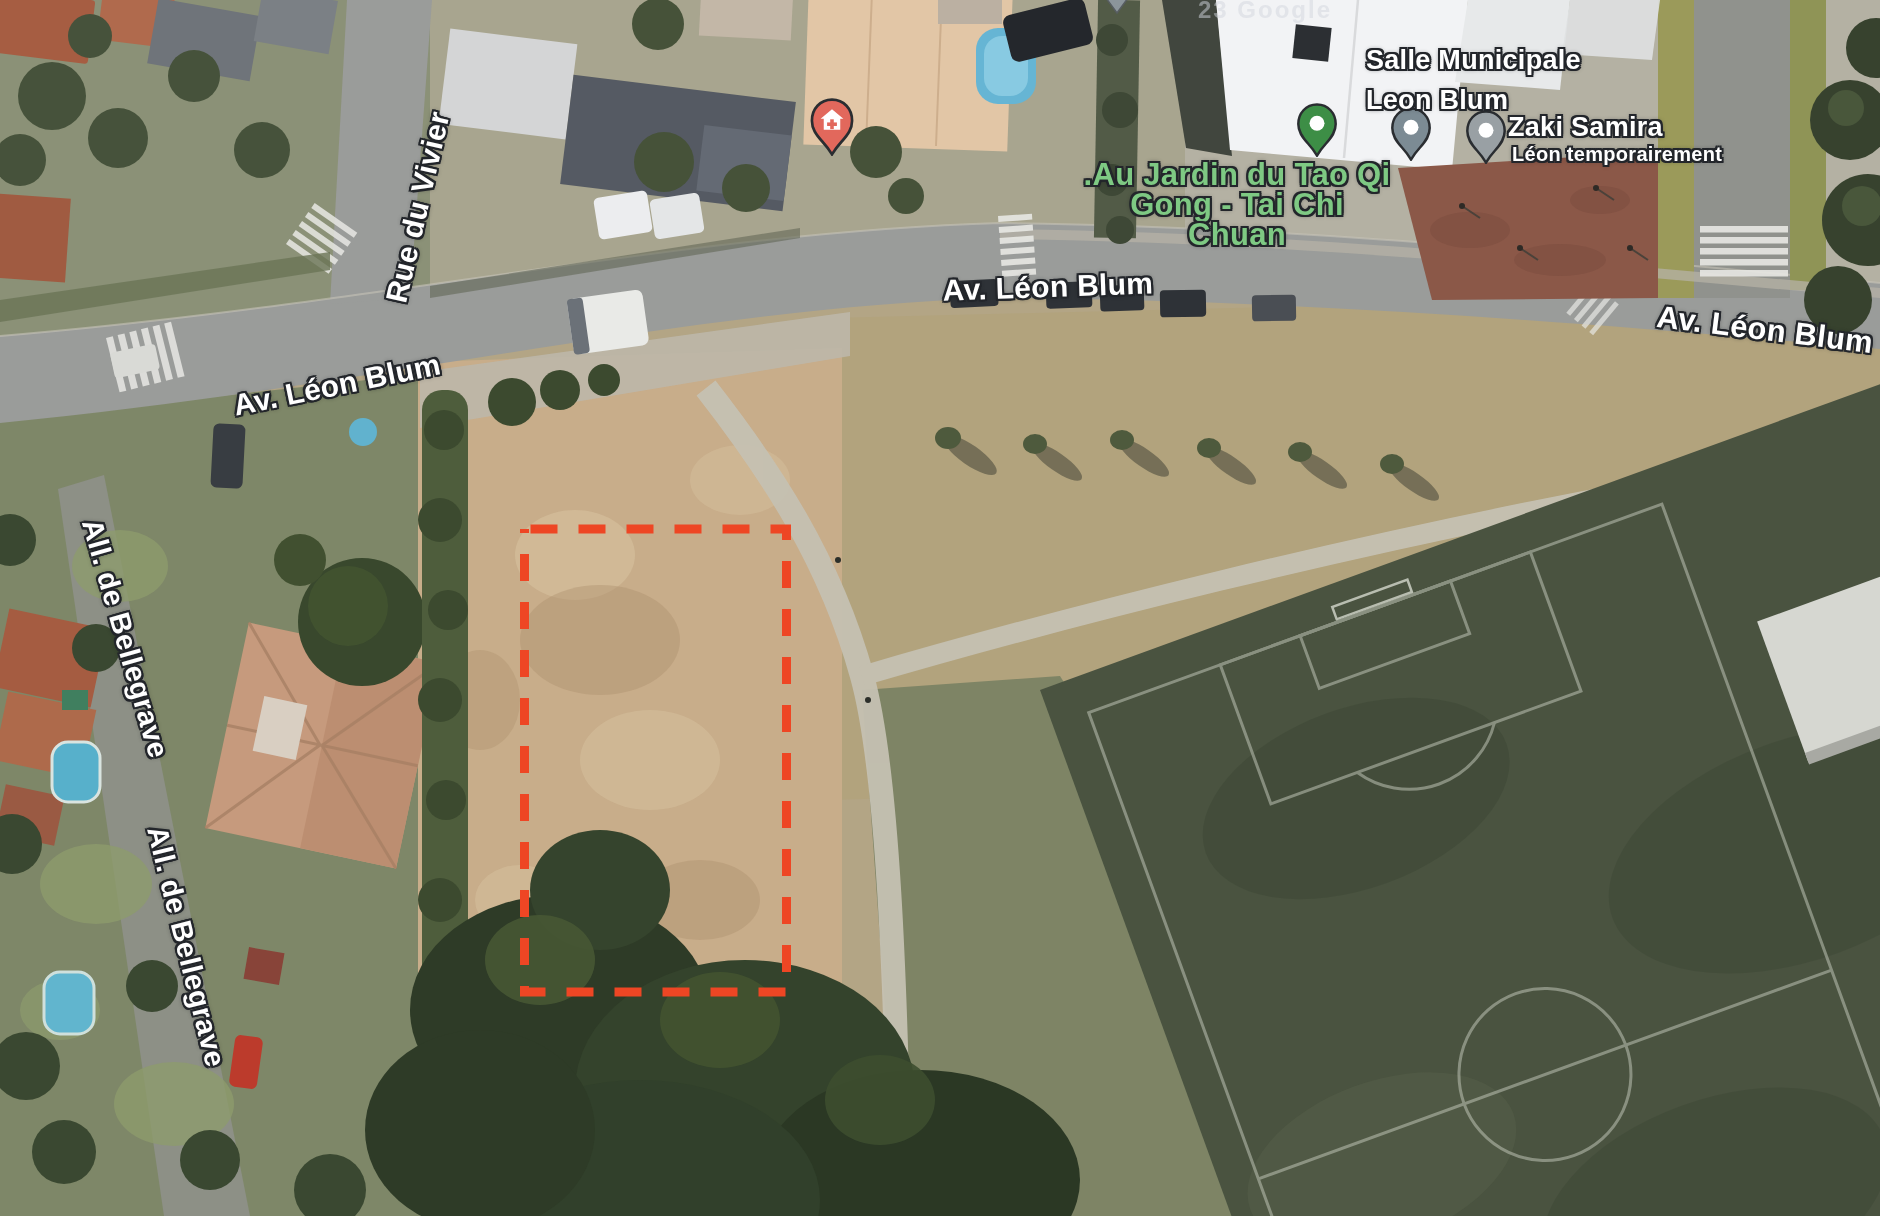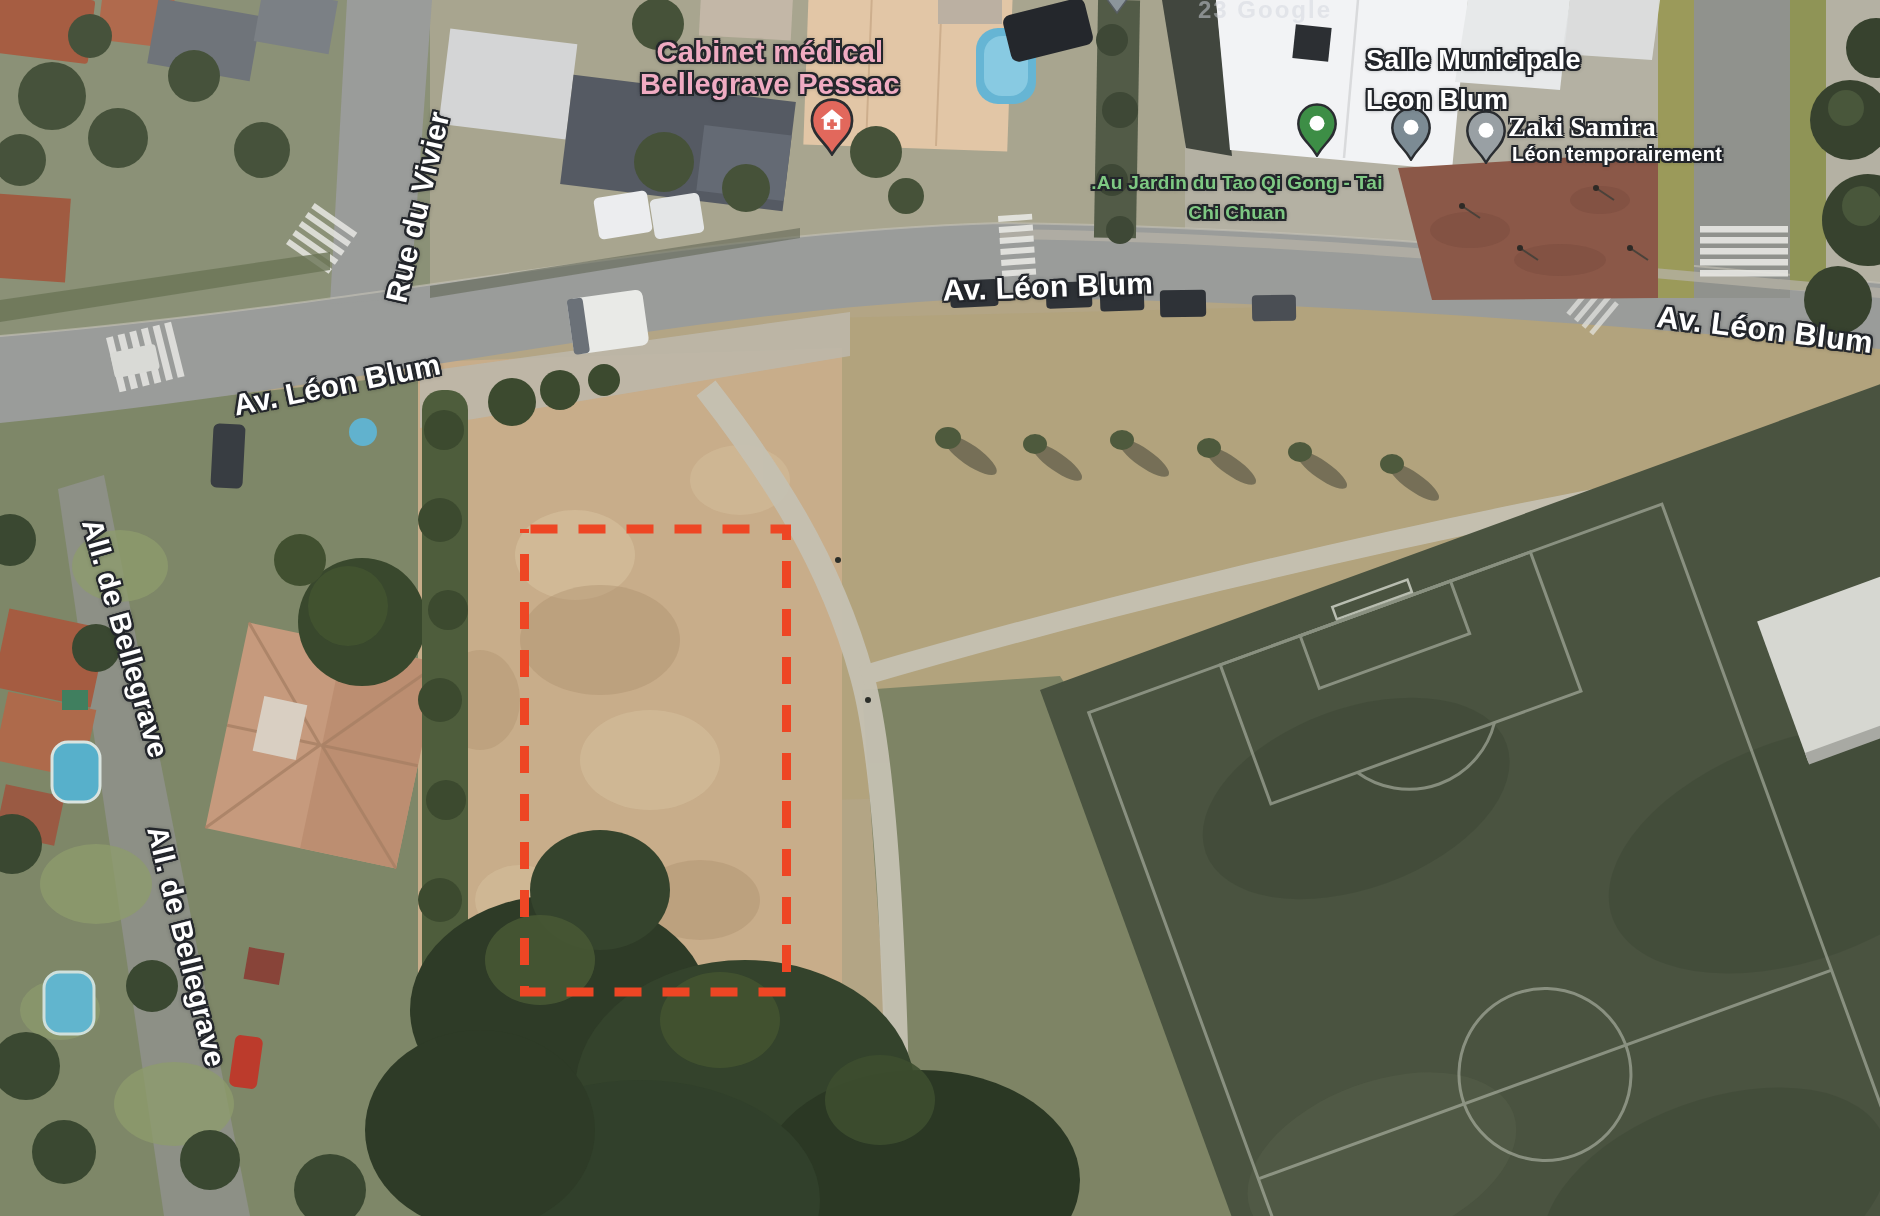--- a/index.html
+++ b/index.html
@@ -350,27 +350,26 @@
       <circle cx="20" cy="19.5" r="7.2" fill="#ffffff"></circle>
     </svg>
   </div>
 
   <div class="pin" style="left:1102px;top:-2px;">
     <svg width="30" height="16" viewBox="0 0 30 16">
       <path d="M4 0 H26 L15 15 Z" fill="#8b959b" stroke="#575d61" stroke-width="1.5"></path>
     </svg>
   </div>
 
-  <div class="maplabel wrap pink" style="left:600px;top:36px;width:340px;font-size:29px;line-height:32px;">Cabinet médical Bellegrave Pessac</div>
-
-  <div class="maplabel wrap green" style="left:1081px;top:160px;width:312px;font-size:19px;line-height:30px;margin-top:8px;">.Au Jardin du Tao Qi Gong - Tai Chi Chuan</div>
+
+  <div class="maplabel wrap green" style="left:1081px;top:160px;width:312px;font-size:31px;line-height:30px;">.Au Jardin du Tao Qi Gong - Tai Chi Chuan</div>
 
   <div class="maplabel" style="left:1366px;top:40px;width:232px;font-size:27px;line-height:40px;white-space:normal;text-align:left;">Salle Municipale Leon Blum</div>
 
-  <div class="maplabel" style="left:1508px;top:112px;font-size:27px;font-family:Liberation Serif, serif;">Zaki Samira</div>
+  <div class="maplabel" style="left:1508px;top:112px;font-size:27px;">Zaki Samira</div>
 
   <div class="maplabel" style="left:1512px;top:143px;font-size:20px;">Léon temporairement</div>
 
   <div class="maplabel" style="left:938px;top:270px;width:220px;text-align:center;font-size:30px;transform:rotate(-2deg);">Av. Léon Blum</div>
 
   <div class="maplabel" style="left:217px;top:368px;width:240px;text-align:center;font-size:30px;transform:rotate(-11.5deg);">Av. Léon Blum</div>
 
   <div class="maplabel" style="left:1645px;top:312px;width:240px;text-align:center;font-size:31px;transform:rotate(7deg);">Av. Léon Blum</div>
 
   <div class="maplabel" style="left:306px;top:190px;width:224px;text-align:center;font-size:30px;transform:rotate(-77deg);">Rue du Vivier</div>

